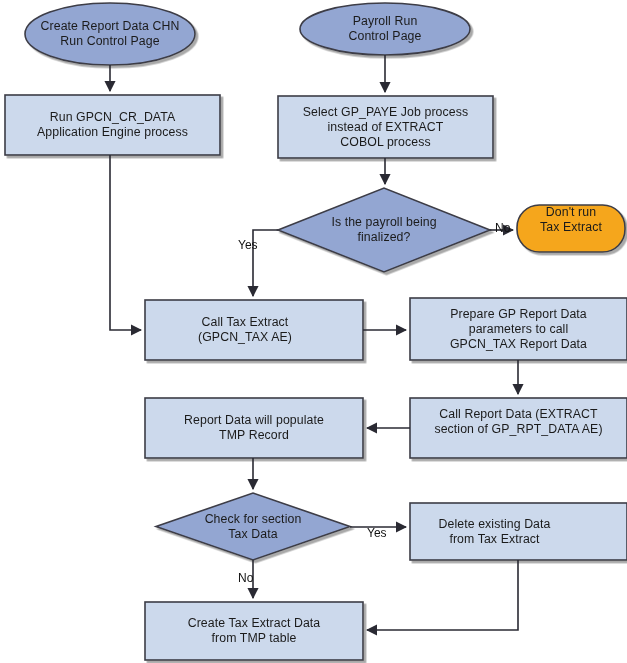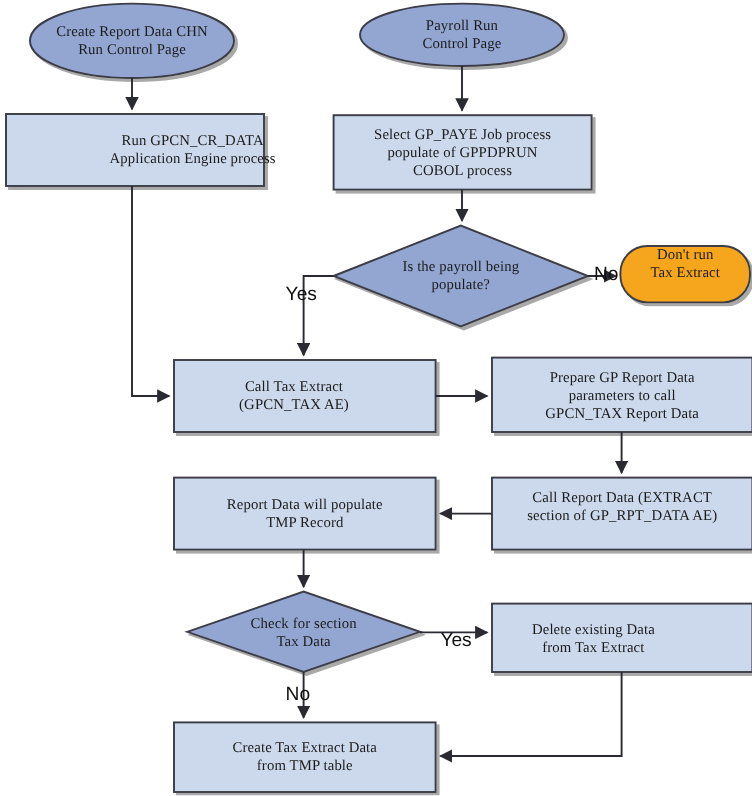--- a/index.html
+++ b/index.html
@@ -29,25 +29,24 @@
     display: flex;
     align-items: center;
     justify-content: center;
     text-align: center;
     font-size: 12.3px;
     line-height: 15px;
     color: #1b1b1b;
     white-space: pre-line;
     pointer-events: none;
     letter-spacing: 0.1px;
-    font-family: Liberation Serif, serif;
   }
   .edge-label {
     position: absolute;
-    font-size: 16px;
+    font-size: 12px;
     line-height: 13px;
     color: #111111;
     text-align: right;
     pointer-events: none;
   }
 </style>
 </head>
 <body>
 
 <div id="canvas">
@@ -92,27 +91,27 @@
         <path d="M 253,560 L 253,598" marker-end="url(#arrow)" stroke-linejoin="miter"></path>
         <path d="M 518,560 L 518,630 L 367,630" marker-end="url(#arrow)" stroke-linejoin="miter"></path>
       </g>
   </svg>
 
   <div id="labels-layer">
       <div class="node-label" style="left: 25px; top: 3px; width: 170px; height: 62px;">Create Report Data CHN
 Run Control Page</div>
       <div class="node-label" style="left: 300px; top: 3px; width: 170px; height: 52px;">Payroll Run
 Control Page</div>
-      <div class="node-label" style="left: 5px; top: 95px; width: 215px; height: 60px; margin-left: 48px;">Run GPCN_CR_DATA
+      <div class="node-label" style="left: 5px; top: 95px; width: 215px; height: 60px;">Run GPCN_CR_DATA
 Application Engine process</div>
       <div class="node-label" style="left: 278px; top: 96px; width: 215px; height: 62px;">Select GP_PAYE Job process
-populate of GPPDPRUN
+instead of EXTRACT
 COBOL process</div>
       <div class="node-label" style="left: 278px; top: 188px; width: 212px; height: 84px;">Is the payroll being
-populate?</div>
+finalized?</div>
       <div class="node-label" style="left: 517px; top: 205px; width: 108px; height: 30px;">Don't run
 Tax Extract</div>
       <div class="node-label" style="left: 145px; top: 300px; width: 200px; height: 60px;">Call Tax Extract
 (GPCN_TAX AE)</div>
       <div class="node-label" style="left: 410px; top: 298px; width: 217px; height: 62px;">Prepare GP Report Data
 parameters to call
 GPCN_TAX Report Data</div>
       <div class="node-label" style="left: 410px; top: 398px; width: 217px; height: 48px;">Call Report Data (EXTRACT
 section of GP_RPT_DATA AE)</div>
       <div class="node-label" style="left: 145px; top: 398px; width: 218px; height: 60px;">Report Data will populate

